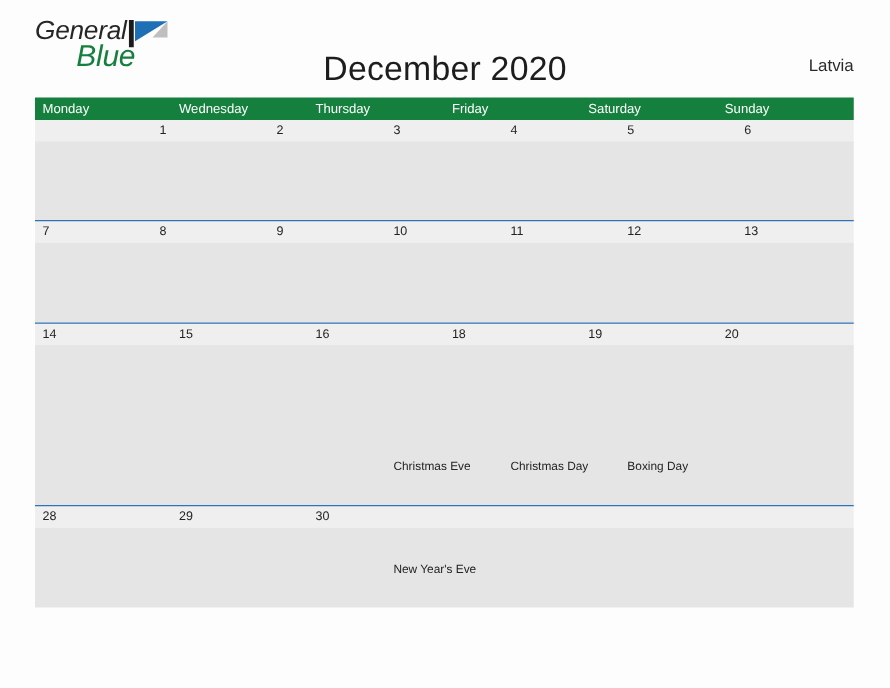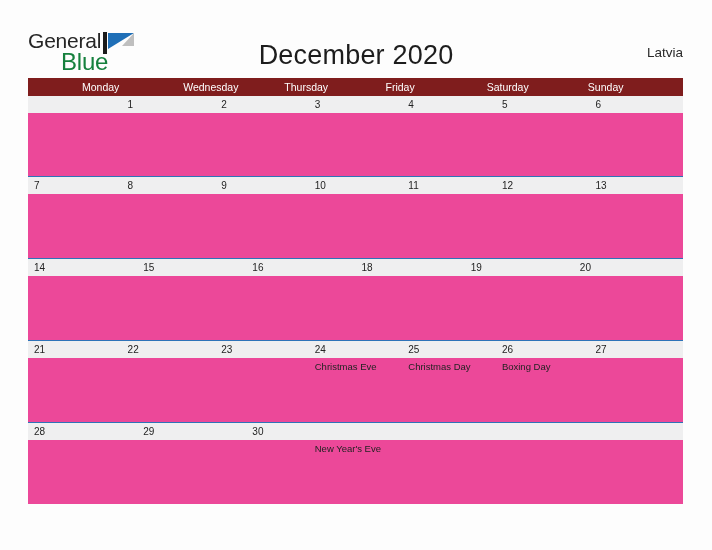--- a/index.html
+++ b/index.html
@@ -26,24 +26,25 @@
     position: absolute;
     left: 0;
     top: 0;
     width: 712px;
     height: 78px;
   }
 
   .logo {
     position: absolute;
     left: 28px;
-    top: 30px;
+    top: 14px;
     width: 120px;
     height: 42px;
     line-height: 1;
+    font-style: italic;
   }
   .logo-row1 {
     position: absolute;
     left: 0;
     top: 0;
     font-size: 21px;
     letter-spacing: -0.2px;
     color: #262626;
   }
   .logo-row2 {
@@ -84,23 +85,22 @@
   
   .calendar {
     position: absolute;
     left: 28px;
     top: 78px;
     width: 655px;
   }
 
   .weekday-header {
     display: flex;
-    background: #7f1d1d;
+    background: #15803d;
     height: 18px;
-    padding-left: 48px;
   }
   .weekday-cell {
     flex: 1 1 0;
     color: #ffffff;
     font-size: 10.5px;
     line-height: 18px;
     padding-left: 6px;
     box-sizing: border-box;
     white-space: nowrap;
   }
@@ -120,21 +120,22 @@
     flex: 1 1 0;
     font-size: 10px;
     line-height: 17px;
     padding-left: 6px;
     box-sizing: border-box;
     color: #232323;
   }
 
   .event-band {
     display: flex;
-    background: #ec4899;
+    background: #e5e5e5;
+    align-items: center;
   }
   .week-row.r1 .event-band { height: 63px; }
   .week-row.r2 .event-band { height: 64px; }
   .week-row.r3 .event-band { height: 64px; }
   .week-row.r4 .event-band { height: 64px; }
   .week-row.r5 .event-band { height: 64px; }
 
   .event-cell {
     flex: 1 1 0;
     padding-left: 6px;
@@ -237,29 +238,20 @@
         <div class="event-cell"></div>
         <div class="event-cell"></div>
         <div class="event-cell"></div>
         <div class="event-cell"></div>
         <div class="event-cell"></div>
         <div class="event-cell"></div>
       </div>
     </div>
 
     <div class="week-row r4 ruled">
-      <div class="date-band">
-        <div class="date-cell">21</div>
-        <div class="date-cell">22</div>
-        <div class="date-cell">23</div>
-        <div class="date-cell">24</div>
-        <div class="date-cell">25</div>
-        <div class="date-cell">26</div>
-        <div class="date-cell">27</div>
-      </div>
       <div class="event-band">
         <div class="event-cell"></div>
         <div class="event-cell"></div>
         <div class="event-cell"></div>
         <div class="event-cell">Christmas Eve</div>
         <div class="event-cell">Christmas Day</div>
         <div class="event-cell">Boxing Day</div>
         <div class="event-cell"></div>
       </div>
     </div>

